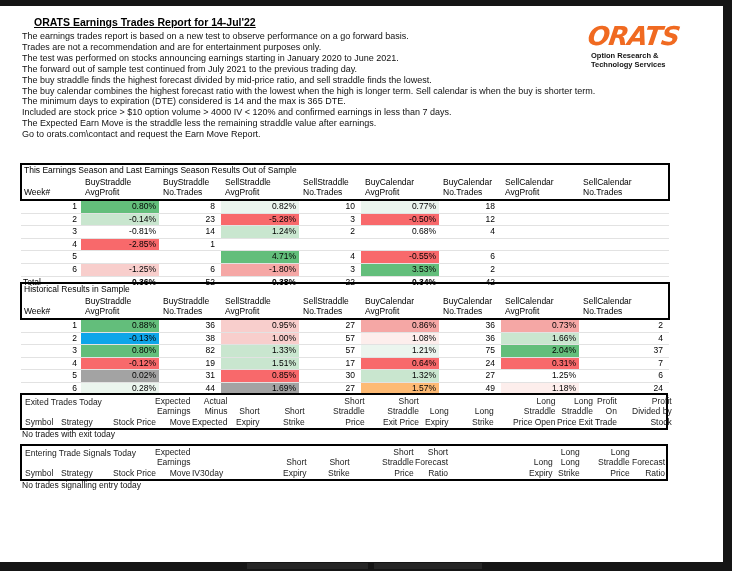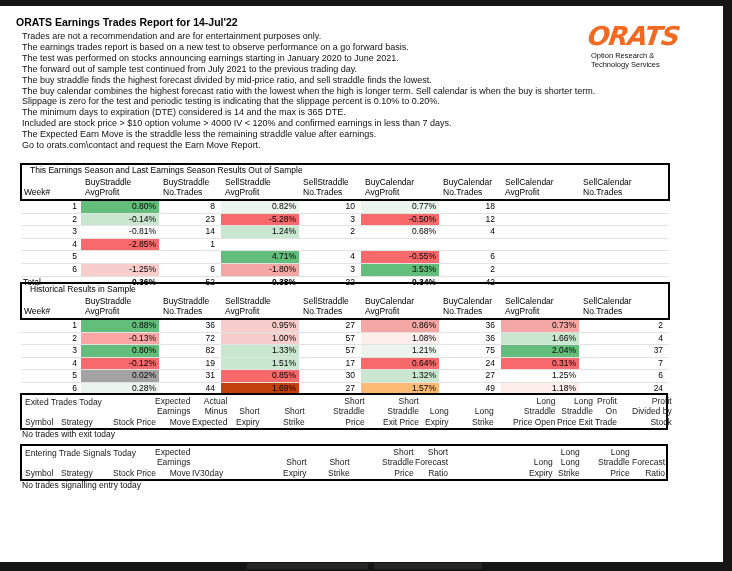--- a/index.html
+++ b/index.html
@@ -8,44 +8,44 @@
     background:#141414;
     font-family:"Liberation Sans", sans-serif;
     -webkit-font-smoothing:antialiased;
   }
   .page{
     position:absolute;left:0;top:6px;width:723px;height:556px;
     background:#ffffff;color:#1a1a1a;
   }
   
   .rpt-title{
-    position:absolute;left:16px;top:10px;
-    font-size:10.5px;font-weight:bold;color:#000;white-space:nowrap;
+    position:absolute;left:34px;top:10px;
+    font-size:10.5px;font-weight:bold;color:#000;white-space:nowrap;text-decoration:underline;
   }
   .intro{position:absolute;left:22px;top:25px;width:560px;}
   .intro-line{font-size:9px;line-height:10.9px;color:#111;white-space:nowrap;}
   
   .logo{position:absolute;left:588px;top:16px;width:130px;}
   .logo-word{
     font-family:"DejaVu Sans", sans-serif;
     font-weight:800;font-style:italic;font-size:26px;line-height:28px;
     letter-spacing:-1px;transform:skewX(-8deg);
   }
-  .logo-tag{font-size:7.5px;font-weight:normal;color:#111;line-height:9px;margin-top:1px;margin-left:3px;}
+  .logo-tag{font-size:7.5px;font-weight:bold;color:#111;line-height:9px;margin-top:1px;margin-left:3px;}
   
   table.num-table{
     position:absolute;left:20px;border-collapse:collapse;table-layout:fixed;
     width:648px;font-size:8.5px;color:#000;
   }
   table.num-table thead{border:2px solid #000;}
   table.num-table thead td{
     vertical-align:bottom;padding:0 0 1px 4px;line-height:9.8px;font-size:8.5px;
     white-space:nowrap;overflow:visible;
   }
-  table.num-table tr.t-title td{padding-left:8px;height:11px;line-height:11px;white-space:nowrap;}
+  table.num-table tr.t-title td{padding-left:2px;height:11px;line-height:11px;white-space:nowrap;}
   table.num-table tr.t-head td{height:21px;margin-top:28px;}
   table.num-table tr.t-head td.wk{padding-left:2px;}
   table.num-table tbody td{
     height:9px;line-height:9.6px;border-bottom:1px solid #e2e2e2;
     white-space:nowrap;
   }
   table.num-table td.avg{text-align:right;padding-right:3px;padding-left:22px;}
   table.num-table td.trades{text-align:right;padding-right:6px;}
   table.num-table td.wk-num{text-align:right;padding-right:4px;}
   table.num-table td.wk-label{text-align:left;padding-left:2px;}
@@ -66,27 +66,26 @@
   .tb-patch{position:absolute;top:1px;height:6px;background:#262626;}
 </style>
 </head>
 <body>
 
 <div class="page">
 
   <div class="rpt-title">ORATS Earnings Trades Report for 14-Jul'22</div>
 
   <div class="intro" id="intro">
+      <div class="intro-line">The earnings trades report is based on a new test to observe performance on a go forward basis.</div>
       <div class="intro-line">Trades are not a recommendation and are for entertainment purposes only.</div>
-      <div class="intro-line">The earnings trades report is based on a new test to observe performance on a go forward basis.</div>
       <div class="intro-line">The test was performed on stocks announcing earnings starting in January 2020 to June 2021.</div>
       <div class="intro-line">The forward out of sample test continued from July 2021 to the previous trading day.</div>
       <div class="intro-line">The buy straddle finds the highest forecast divided by mid-price ratio, and sell straddle finds the lowest.</div>
       <div class="intro-line">The buy calendar combines the highest forecast ratio with the lowest when the high is longer term. Sell calendar is when the buy is shorter term.</div>
-      <div class="intro-line">Slippage is zero for the test and periodic testing is indicating that the slippage percent is 0.10% to 0.20%.</div>
       <div class="intro-line">The minimum days to expiration (DTE) considered is 14 and the max is 365 DTE.</div>
       <div class="intro-line">Included are stock price &gt; $10 option volume &gt; 4000 IV &lt; 120% and confirmed earnings in less than 7 days.</div>
       <div class="intro-line">The Expected Earn Move is the straddle less the remaining straddle value after earnings.</div>
       <div class="intro-line">Go to orats.com\contact and request the Earn Move Report.</div>
     </div>
 
   <div class="logo">
     <div class="logo-word" id="logo-word" style="color: rgb(240, 106, 33);">ORATS</div>
     <div class="logo-tag">
       <div>Option Research &amp;</div>
@@ -238,22 +237,22 @@
           <td class="trades">36</td>
           <td class="avg" style="background:#f8cecc">0.95%</td>
           <td class="trades">27</td>
           <td class="avg" style="background:#f5a7a5">0.86%</td>
           <td class="trades">36</td>
           <td class="avg" style="background:#f5a7a5">0.73%</td>
           <td class="trades">2</td>
         </tr>
         <tr class="t-row">
           <td class="wk-num">2</td>
-          <td class="avg" style="background:#fca5a5">-0.13%</td>
-          <td class="trades">72</td>
+          <td class="avg" style="background:#0ea5e9">-0.13%</td>
+          <td class="trades">38</td>
           <td class="avg" style="background:#f8cecc">1.00%</td>
           <td class="trades">57</td>
           <td class="avg" style="background:#fdeeec">1.08%</td>
           <td class="trades">36</td>
           <td class="avg" style="background:#c9e6cf">1.66%</td>
           <td class="trades">4</td>
         </tr>
         <tr class="t-row">
           <td class="wk-num">3</td>
           <td class="avg" style="background:#63be7b">0.80%</td>
@@ -284,21 +283,21 @@
           <td class="trades">30</td>
           <td class="avg" style="background:#c9e6cf">1.32%</td>
           <td class="trades">27</td>
           <td class="avg">1.25%</td>
           <td class="trades">6</td>
         </tr>
         <tr class="t-row">
           <td class="wk-num">6</td>
           <td class="avg" style="background:#ebf5ee">0.28%</td>
           <td class="trades">44</td>
-          <td class="avg" style="background:#c2410c">1.69%</td>
+          <td class="avg" style="background:#a3a3a3">1.69%</td>
           <td class="trades">27</td>
           <td class="avg" style="background:#fdba74">1.57%</td>
           <td class="trades">49</td>
           <td class="avg" style="background:#fdeeec">1.18%</td>
           <td class="trades">24</td>
         </tr>
         <tr class="t-total">
           <td class="wk-label">Total</td>
           <td class="avg">0.35%</td>
           <td class="trades">284</td>

